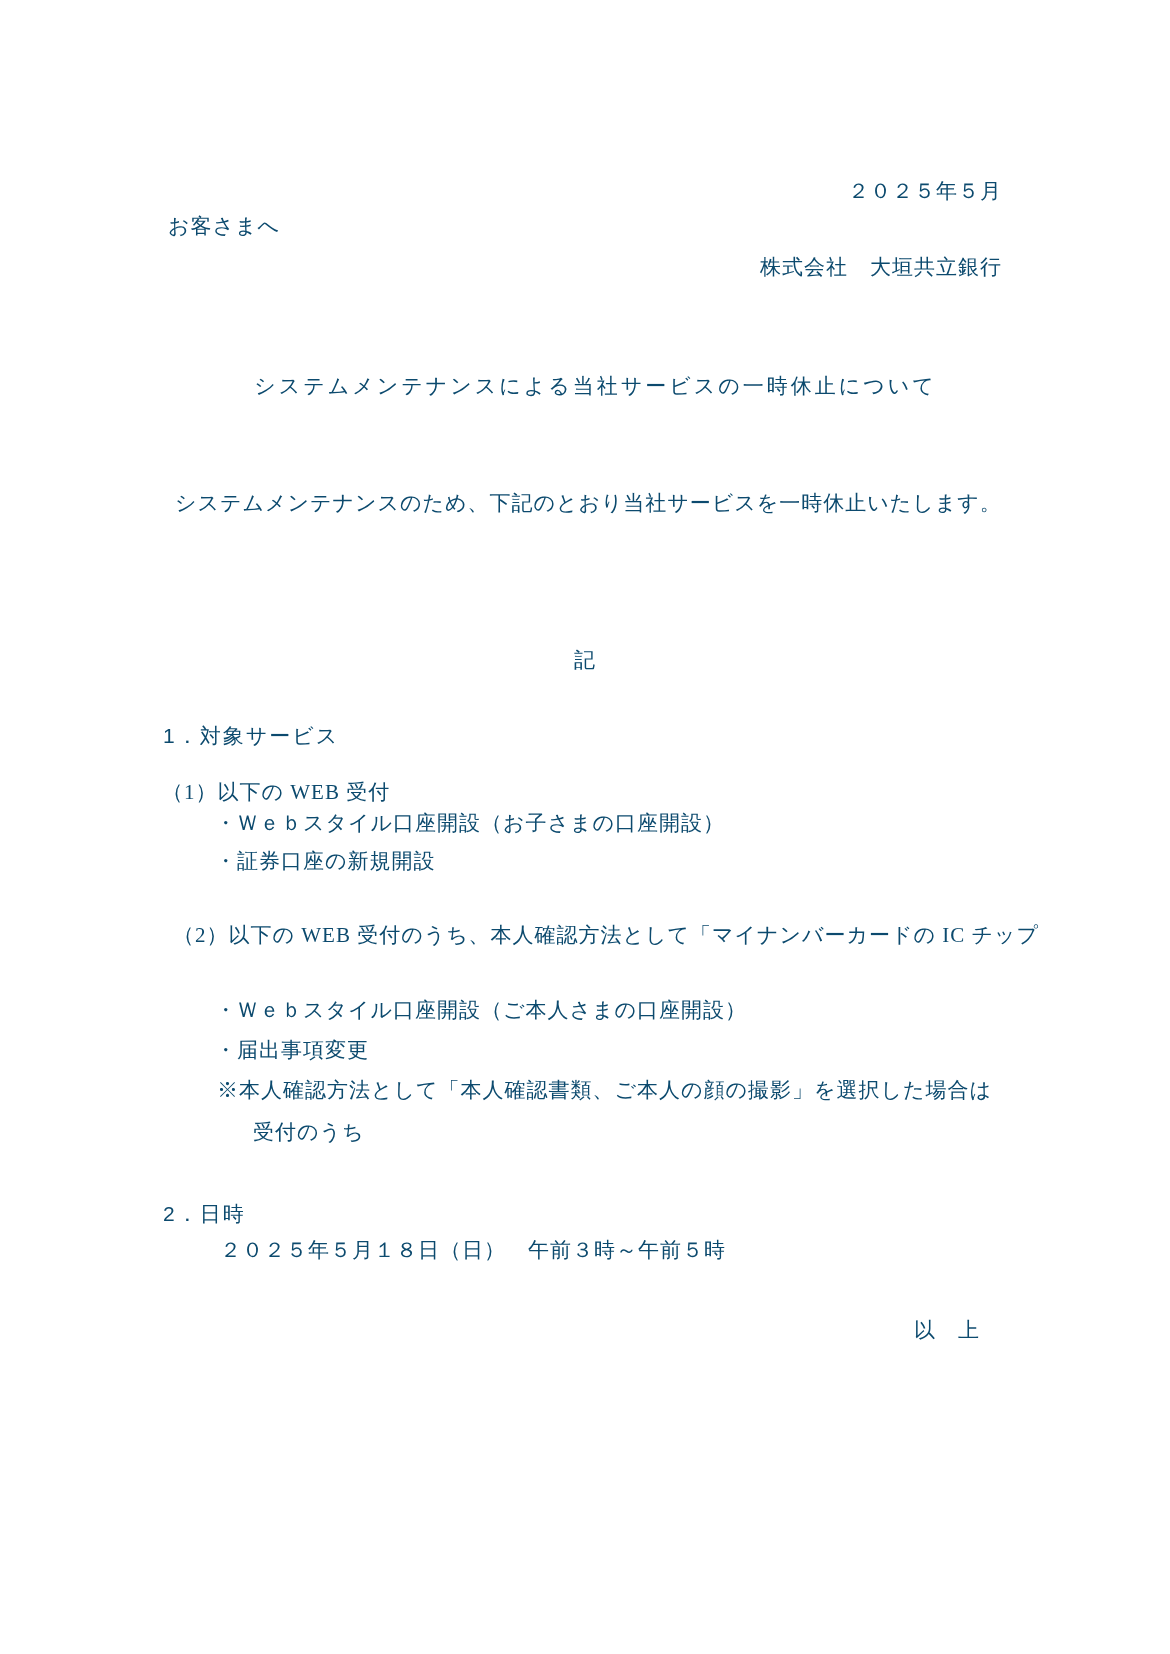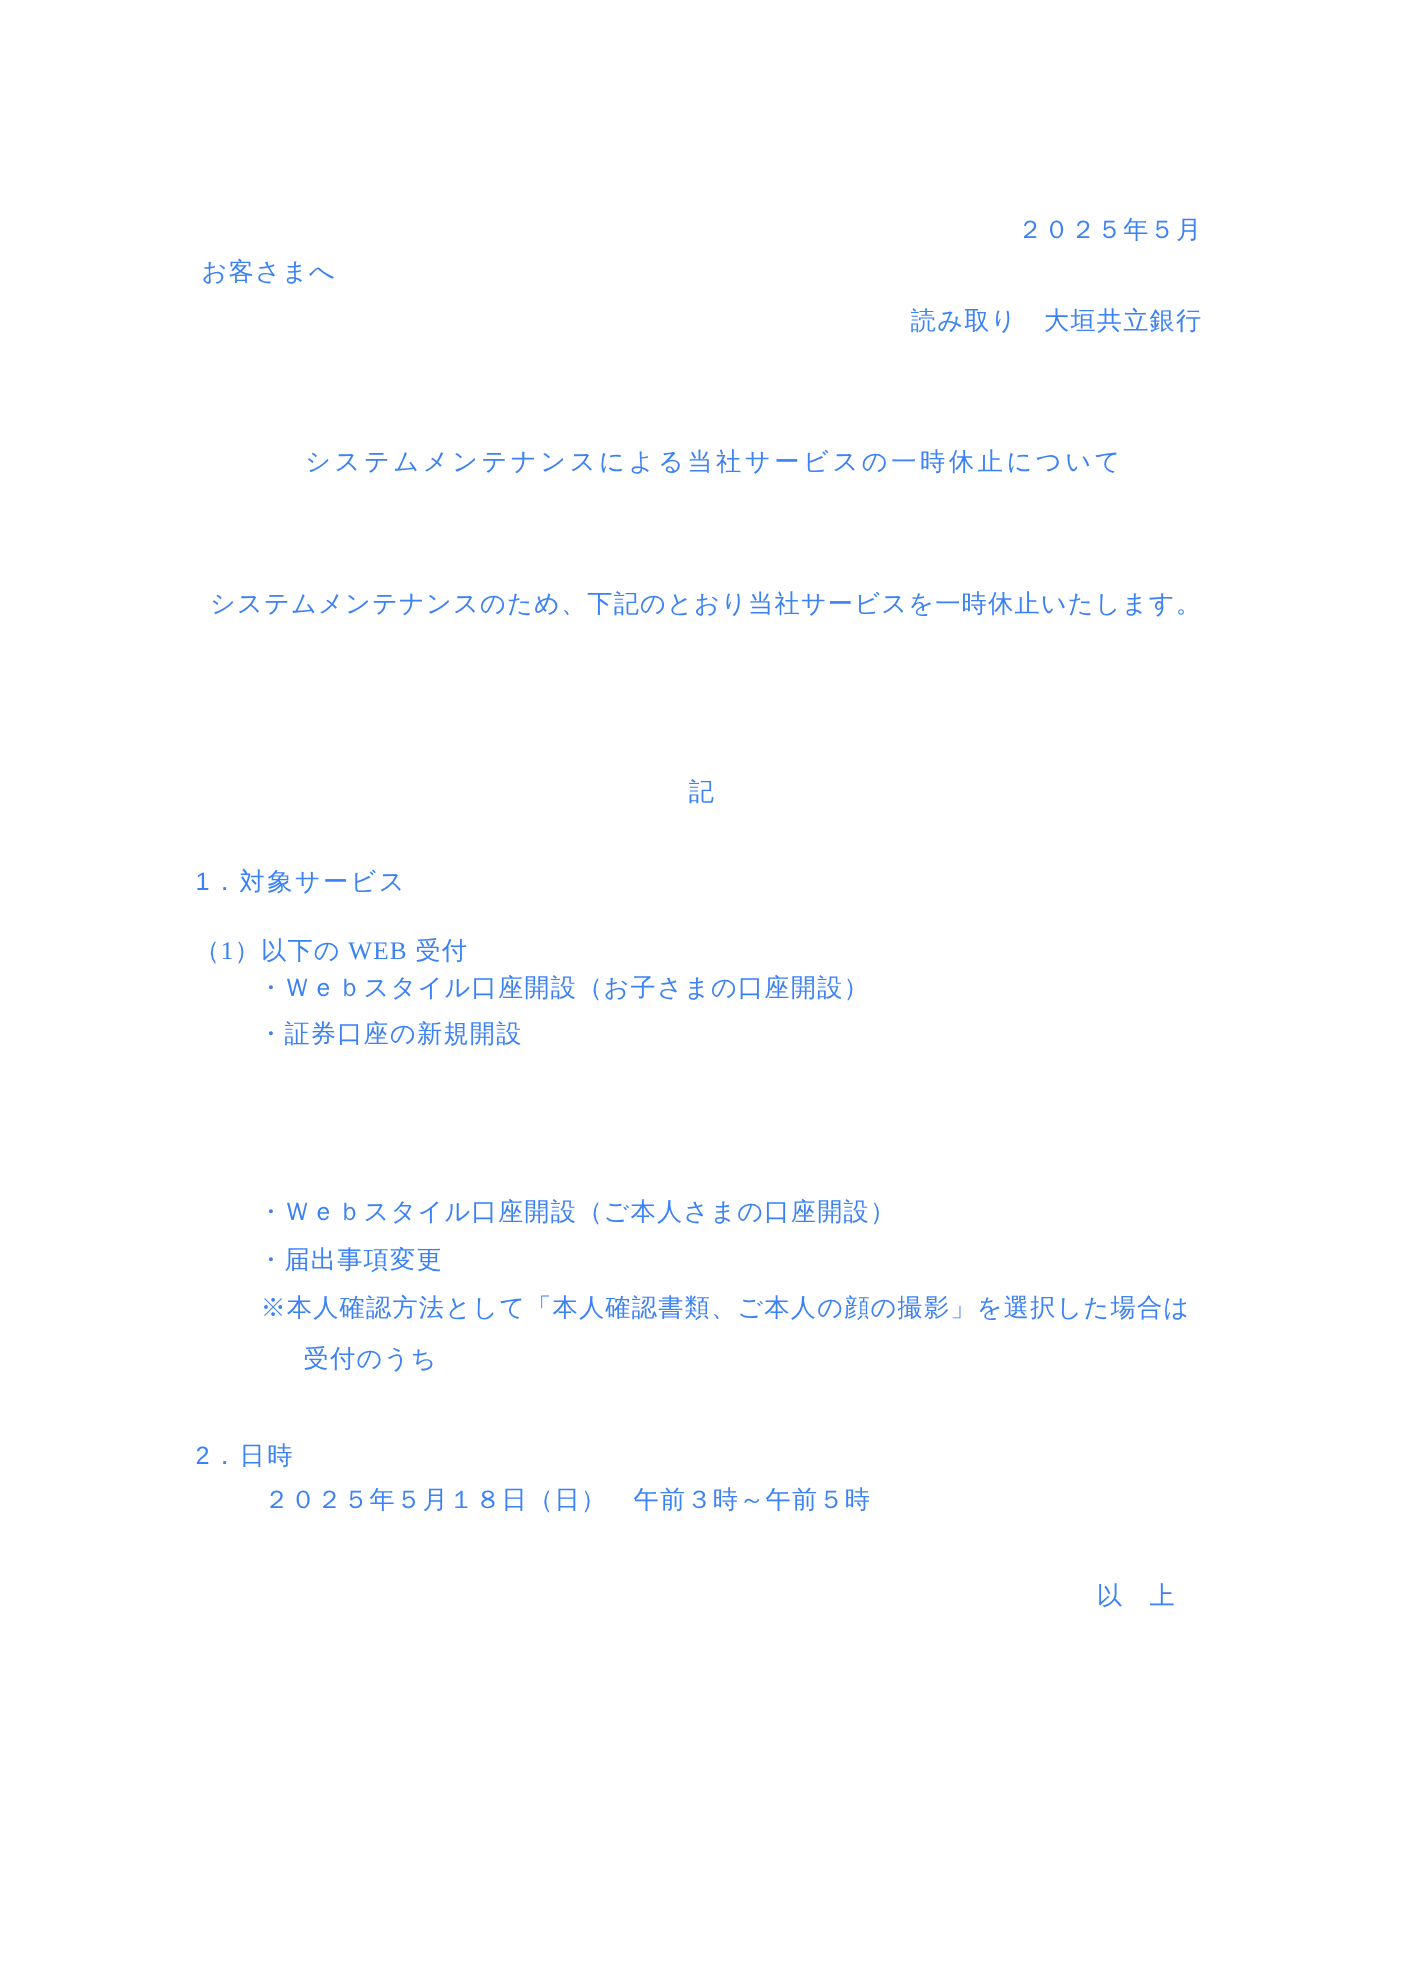--- a/index.html
+++ b/index.html
@@ -15,21 +15,21 @@
     overflow: hidden;
     color: #1c1c1e;
     font-family: "Liberation Serif", serif;
   }
   .line {
     position: absolute;
     font-size: 21px;
     line-height: 28px;
     letter-spacing: 1px;
     white-space: pre;
-    color: #3b82f6;
+    color: #0c4a6e;
   }
   .serif { font-family: "Liberation Serif", serif; }
   .gothic { font-family: "Liberation Sans", sans-serif; letter-spacing: 2px; }
   .right { right: 168px; text-align: right; }
   .center {
     left: 0;
     right: 0;
     text-align: center;
   }
   .title-line {
@@ -40,37 +40,38 @@
 </style>
 </head>
 <body>
 
 <div class="page">
 
   <div class="line serif right" style="top:177px;">２０２５年５月</div>
 
   <div class="line serif" style="top:212px; left:168px;">お客さまへ</div>
 
-  <div class="line serif right" style="top:253px;">読み取り　大垣共立銀行</div>
+  <div class="line serif right" style="top:253px;">株式会社　大垣共立銀行</div>
 
   <div class="line gothic center title-line" style="top:372px;">システムメンテナンスによる当社サービスの一時休止について</div>
 
   <div class="line serif" style="top:489px; left:175px;">システムメンテナンスのため、下記のとおり当社サービスを一時休止いたします。</div>
 
 
   <div class="line serif center" style="top:646px;">記</div>
 
   <div class="line gothic" style="top:722px; left:163px;">1．対象サービス</div>
 
   <div class="line serif" style="top:768px; left:162px;margin-top:10px;">（1）以下の WEB 受付</div>
 
   <div class="line serif" style="top:809px; left:215px;">・Ｗｅｂスタイル口座開設（お子さまの口座開設）</div>
 
   <div class="line serif" style="top:847px; left:215px;">・証券口座の新規開設</div>
 
+  <div class="line serif" style="top:921px; left:173px;">（2）以下の WEB 受付のうち、本人確認方法として「マイナンバーカードの IC チップ</div>
 
 
   <div class="line serif" style="top:996px; left:215px;">・Ｗｅｂスタイル口座開設（ご本人さまの口座開設）</div>
 
   <div class="line serif" style="top:1036px; left:215px;">・届出事項変更</div>
 
   <div class="line serif" style="top:1076px; left:217px;">※本人確認方法として「本人確認書類、ご本人の顔の撮影」を選択した場合は</div>
 
   <div class="line serif" style="top:1118px; left:253px;">受付のうち</div>
 

